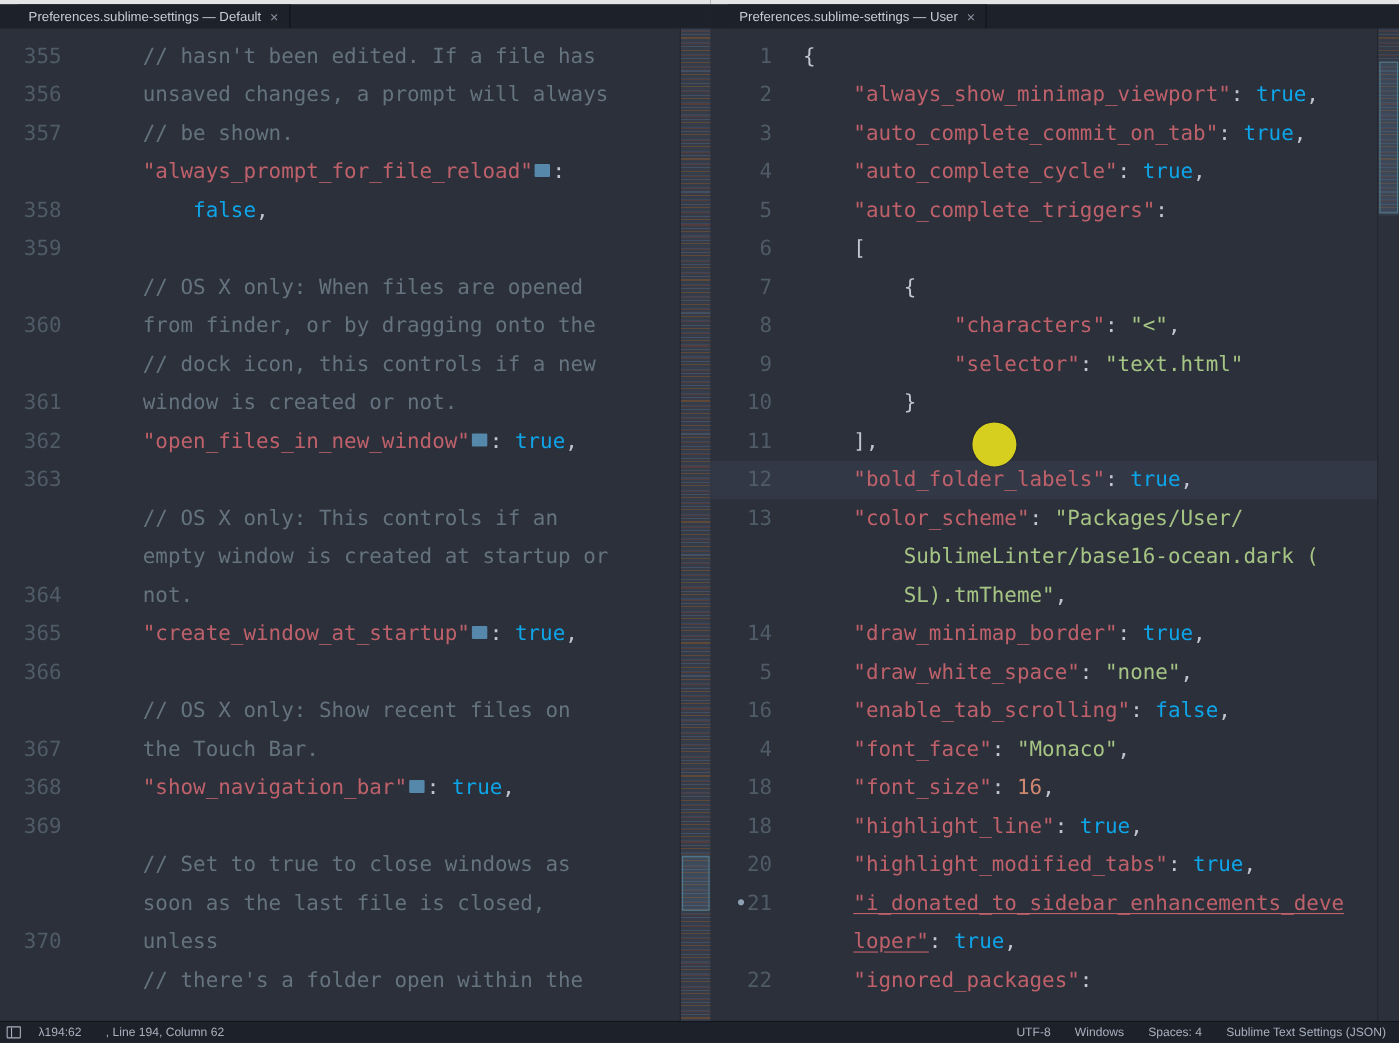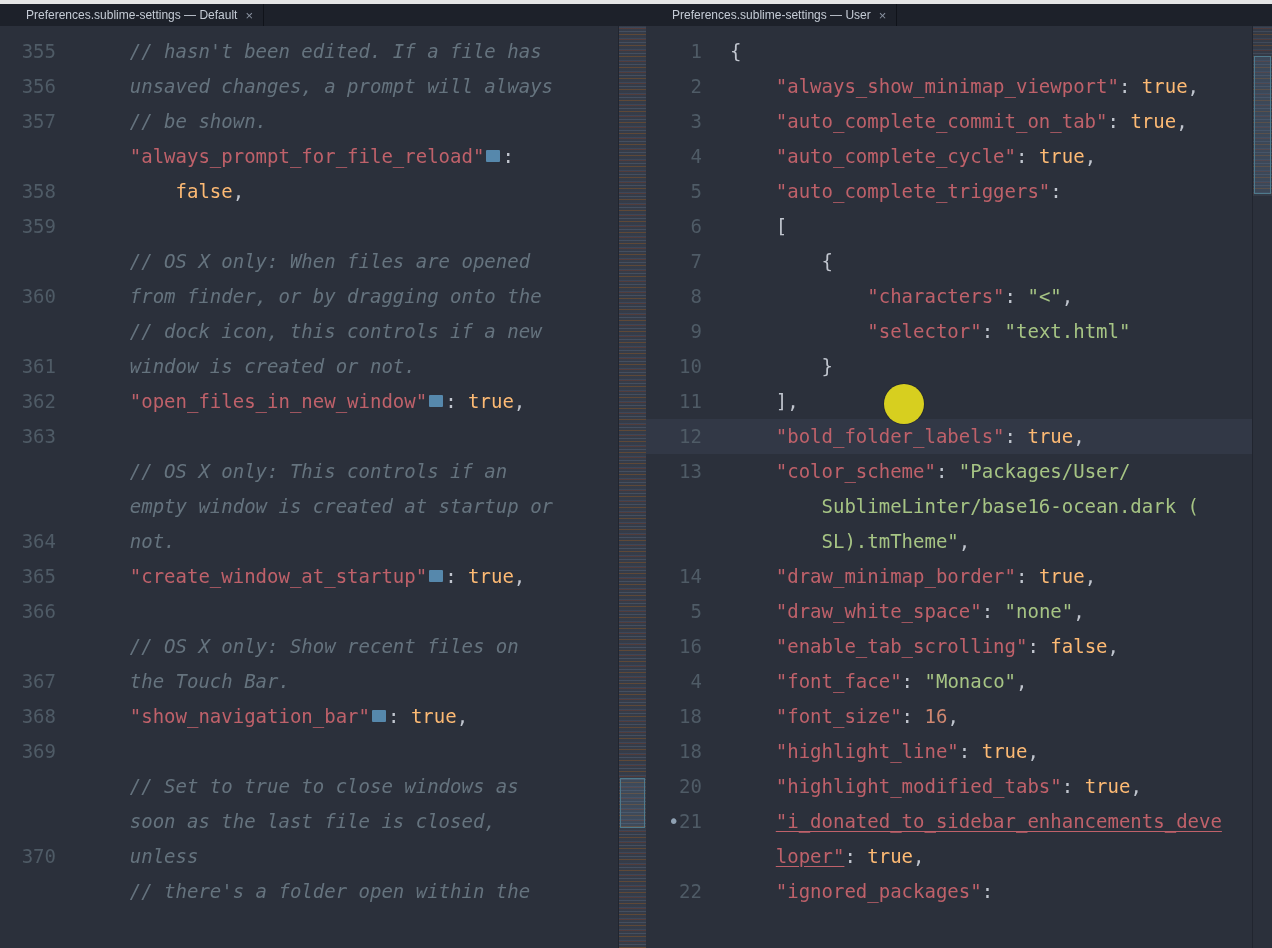--- a/index.html
+++ b/index.html
@@ -21,24 +21,24 @@
      repeating-linear-gradient( to bottom,
        #4b5463 0 1px, #5e7493 1px 2px, #a3563f 2px 3px, #4b5463 3px 5px,
        #7a8da7 5px 6px, #4b5463 6px 8px, #c7792f 8px 9px, #4b5463 9px 11px );
      opacity: .33; }
   .minimap .viewport { position:absolute; left:1px; right:1px; border:1px solid #4f7a8c; background: rgba(100,140,170,0.18); }
   .highlight-line { position:absolute; left:0; right:0; height:35px; background:#323846; z-index:0; }
   .code, .gutter { position: relative; z-index: 1; padding-left: 18px; }
   .editor-wrap { position: relative; }
   .indicator { position:absolute; width:40px; height:40px; border-radius:50%; background:#d7cf1f; box-shadow: 0 0 0 1px rgba(0,0,0,.15); z-index:5; }
   
-  .cm { color:#65737e; font-style: italic; }
+  .cm { color:#65737e; }
   .str { color:#a6c484; }
   .key { color:#bf616a; }
-  .kw  { color:#fdba74; }
+  .kw  { color:#0ea5e9; }
   .num { color:#d08770; }
   .pn  { color:#c0c5ce; }
   .boxglyph { display:inline-block; width:14px; height:12px; background:#5688ac; border-radius:1px; vertical-align:1px; margin: 0 2px; }
   .underline { text-decoration: underline; text-decoration-color:#bf616a; text-underline-offset: 3px; }
   
   .statusbar { display:flex; align-items:center; height:20px; background:#1d212a; color:#a7b0bd; font-family:"Helvetica Neue","Segoe UI",Arial,sans-serif; font-size:11px; padding: 0 6px; gap:10px; border-top:1px solid #10131a; }
   .statusbar .panel-icon { width:13px; height:11px; border:1px solid #a7b0bd; border-radius:1px; position:relative; }
   .statusbar .panel-icon::after{ content:""; position:absolute; left:3px; top:0; bottom:0; border-left:1px solid #a7b0bd; }
   .statusbar .grow { flex:1; }
   .statusbar .cell { padding: 0 6px; white-space:nowrap; }
@@ -133,13 +133,23 @@
         <div class="minimap narrower">
           <div class="noise" style="opacity:.28; bottom:auto; height:170px;"></div>
           <div class="viewport" id="mv-right" style="top: 30px; height: 138px;"></div>
         </div>
         <div class="indicator" id="cursor-indicator" style="left: 238px; top: 358px;"></div>
       </div>
     </div>
 
   </div>
 
+  <div class="statusbar">
+    <span class="panel-icon"></span>
+    <span class="cell">λ194:62</span>
+    <span class="cell">, Line 194, Column 62</span>
+    <span class="grow"></span>
+    <span class="cell">UTF-8</span>
+    <span class="cell">Windows</span>
+    <span class="cell">Spaces: 4</span>
+    <span class="cell">Sublime Text Settings (JSON)</span>
+  </div>
 </div>
 
 </body></html>

